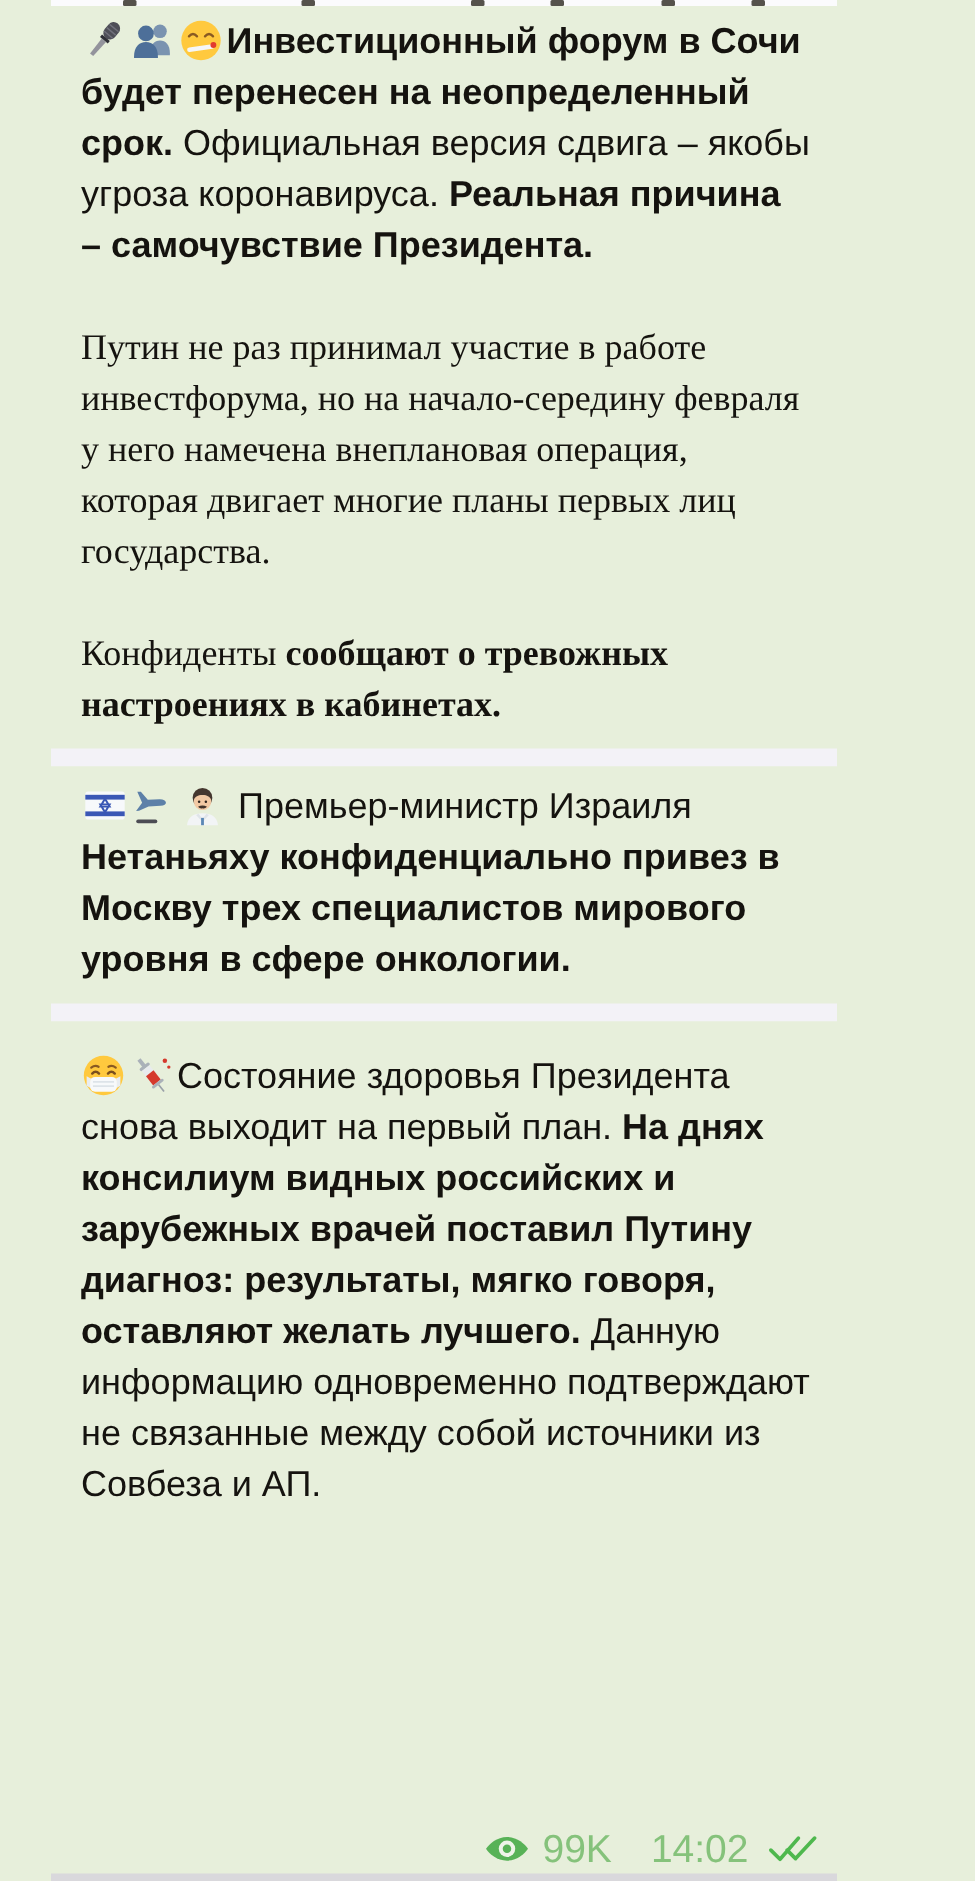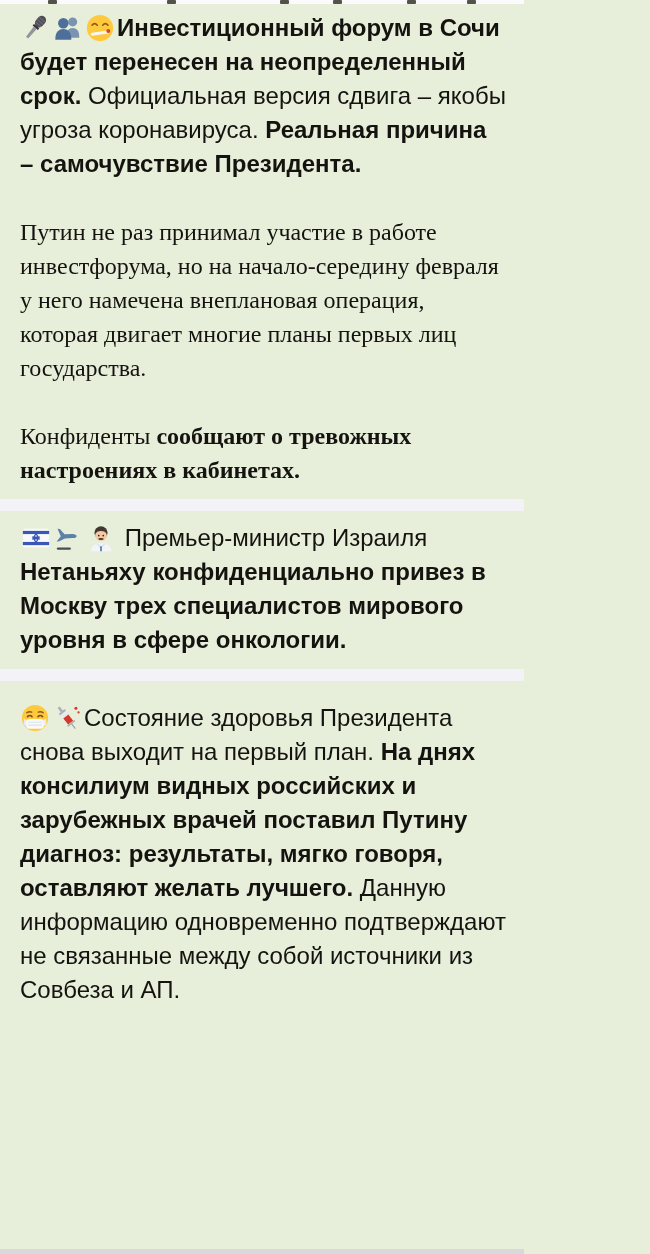--- a/index.html
+++ b/index.html
@@ -1,20 +1,20 @@
 <!DOCTYPE html>
 <html><head>
 <meta charset="utf-8">
 <style>
   html,body{margin:0;padding:0;background:#e7efdb;}
   .page{
     position:relative;width:524px;height:1254px;overflow:hidden;
     background:#e7efdb;color:#15130f;
     font-family:"Liberation Sans","DejaVu Sans",sans-serif;
-    font-size:24px;line-height:34px;
+    font-size:24px;line-height:34px;margin-left:34px;
   }
   .top-strip{position:relative;height:4px;background:#fbfbfd;overflow:hidden;}
   .speck{position:absolute;top:0;height:4px;width:9px;border-radius:1px;background:#55524c;}
   .msg{padding:10px 18px 12px 20px;background:#e7efdb;}
   .m0{padding-top:7px;}
   .m1{}
   .m2{padding-top:20px;padding-bottom:46px;}
   .sep{height:12px;background:#f3f2f7;}
   .para{word-wrap:break-word;}
   .para + .para{margin-top:34px;font-family:Liberation Serif, serif;}
@@ -110,15 +110,31 @@
                 <rect x="12.6" y="14" width="6.8" height="8.3" fill="#d5392c"></rect>
                 <rect x="11" y="22.3" width="10" height="2" rx="1" fill="#aab1b9"></rect>
                 <rect x="15.4" y="24.3" width="1.2" height="6.2" fill="#9aa1a8"></rect>
               </g>
               <circle cx="25.5" cy="5.5" r="1.6" fill="#d5392c"></circle>
               <circle cx="28.3" cy="10" r="1.2" fill="#d5392c"></circle>
             </svg></span><span class="r">Состояние здоровья Президента снова выходит на первый план. </span><span class="b">На днях консилиум видных российских и зарубежных врачей поставил Путину диагноз: результаты, мягко говоря, оставляют желать лучшего. </span><span class="r">Данную информацию одновременно подтверждают не связанные между собой источники из Совбеза и АП.</span></div>
       </div>
     </div>
 
+  <div class="meta">
+    <span class="eye-wrap">
+      <svg width="30" height="21" viewBox="0 0 36 24">
+          <path d="M18 2.5c8 0 14.3 5.6 16.8 9.5C32.3 15.9 26 21.5 18 21.5S3.7 15.9 1.2 12C3.7 8.1 10 2.5 18 2.5z" fill="#58b257"></path>
+          <circle cx="18" cy="12" r="6.6" fill="#eef4e8"></circle>
+          <circle cx="18" cy="12" r="3.4" fill="#58b257"></circle>
+        </svg>
+    </span>
+    <span class="views">99K</span>
+    <span class="time">14:02</span>
+    <span class="ticks-wrap">
+      <svg width="33" height="22" viewBox="0 0 35 22">
+          <path d="M2 12.5l6.5 6.5L21.5 4M13.5 12.5l6 6L33 4" stroke="#4fb84e" stroke-width="2.6" fill="none" stroke-linecap="round" stroke-linejoin="round"></path>
+        </svg>
+    </span>
+  </div>
 
   <div class="bottom-strip"></div>
 </div>
 
 </body></html>

